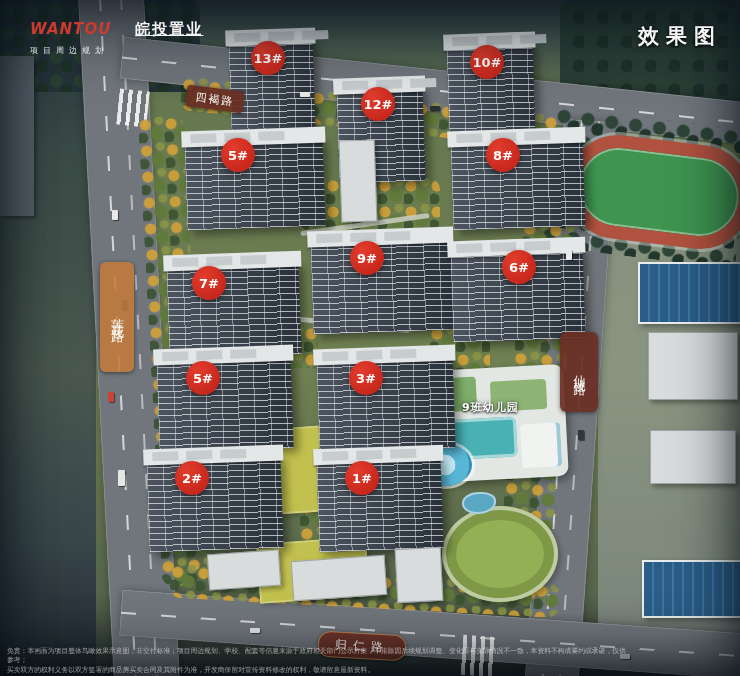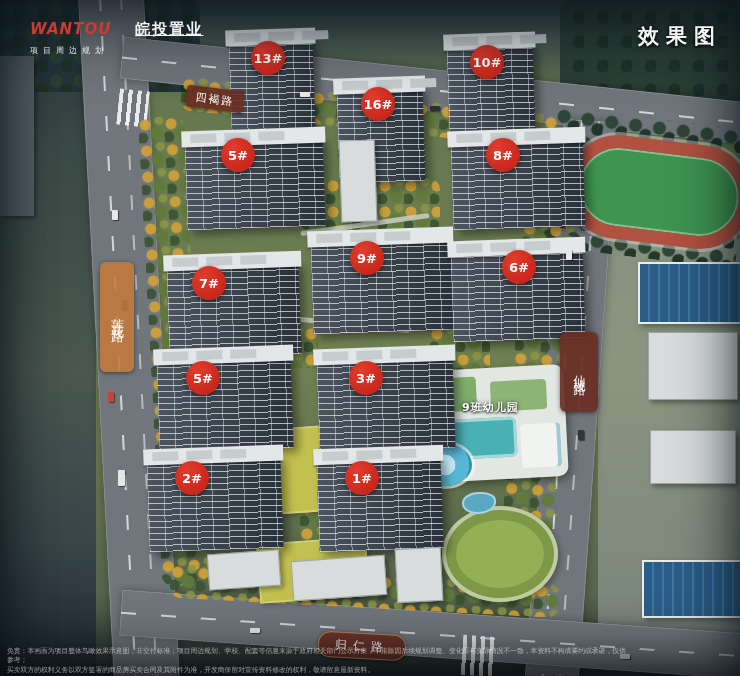--- a/index.html
+++ b/index.html
@@ -175,21 +175,21 @@
   <div class="abs car" style="left:108px;top:392px;width:6px;height:10px;background:#c94236;"></div>
   <div class="abs car" style="left:118px;top:470px;width:7px;height:16px;background:#e6e6e6;"></div>
   <div class="abs car" style="left:300px;top:92px;width:10px;height:5px;background:#e8e8e8;"></div>
   <div class="abs car" style="left:430px;top:106px;width:10px;height:5px;background:#2b3034;"></div>
   <div class="abs car" style="left:566px;top:250px;width:6px;height:10px;background:#e8e8e8;"></div>
   <div class="abs car" style="left:578px;top:430px;width:6px;height:10px;background:#30363a;"></div>
   <div class="abs car" style="left:250px;top:628px;width:10px;height:5px;background:#e8e8e8;"></div>
   <div class="abs car" style="left:620px;top:654px;width:10px;height:5px;background:#c4c8ca;"></div>
 
   <div class="abs marker" style="left:251px;top:41px;">13#</div>
-  <div class="abs marker" style="left:361px;top:87px;">16#</div>
+  <div class="abs marker" style="left:361px;top:87px;">12#</div>
   <div class="abs marker" style="left:470px;top:45px;">10#</div>
   <div class="abs marker" style="left:221px;top:138px;">5#</div>
   <div class="abs marker" style="left:486px;top:138px;">8#</div>
   <div class="abs marker" style="left:350px;top:241px;">9#</div>
   <div class="abs marker" style="left:502px;top:250px;">6#</div>
   <div class="abs marker" style="left:192px;top:266px;">7#</div>
   <div class="abs marker" style="left:186px;top:361px;">5#</div>
   <div class="abs marker" style="left:349px;top:361px;">3#</div>
   <div class="abs marker" style="left:175px;top:461px;">2#</div>
   <div class="abs marker" style="left:345px;top:461px;">1#</div>

